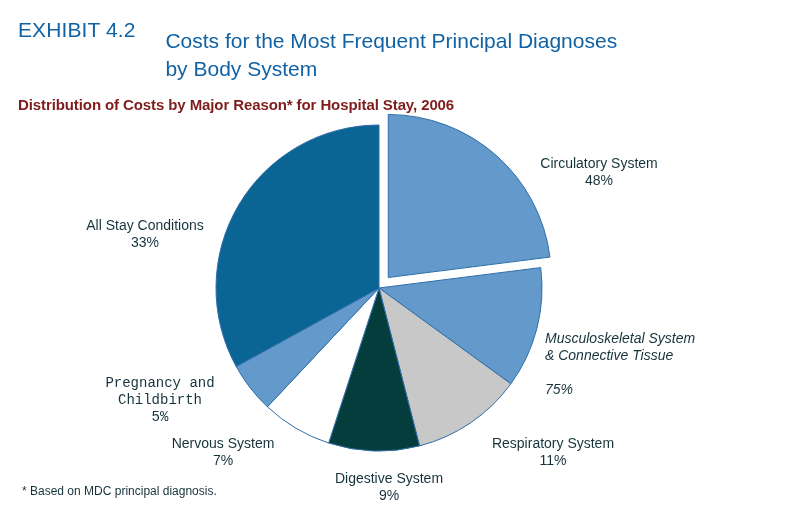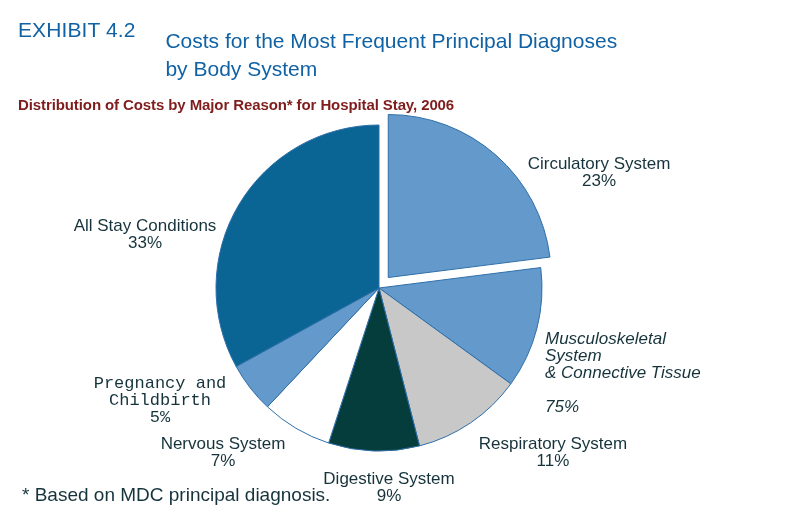--- a/index.html
+++ b/index.html
@@ -57,42 +57,42 @@
     top: 0;
     width: 800px;
     height: 527px;
     pointer-events: none;
   }
   #pie-svg { display: block; }
 
   
   .slice-label {
     position: absolute;
-    font-size: 17px;
+    font-size: 14px;
     color: #16333C;
     line-height: 17px;
     white-space: pre-line;
     text-align: center;
   }
   .slice-label .pct { display: block; }
 
   #label-circulatory        { left: 524px; top: 138px; text-align: center; width: 150px; }
   #label-musculoskeletal    { left: 545px; top: 313px; text-align: left; width: 176px; font-style: italic; }
   #label-respiratory        { left: 470px; top: 418px; text-align: center; width: 166px; }
   #label-digestive          { left: 306px; top: 453px; text-align: center; width: 166px; }
   #label-nervous            { left: 148px; top: 418px; text-align: center; width: 150px; }
   #label-pregnancy          { left: 65px;  top: 358px; text-align: center; width: 190px; font-family: Liberation Mono, monospace; }
   #label-allother           { left: 65px;  top: 200px; text-align: center; width: 160px; }
 
   
   #footnote {
     position: absolute;
     left: 22px;
     top: 484px;
-    font-size: 19px;
+    font-size: 12px;
     color: #16333C;
   }
 </style>
 </head>
 <body>
 
 <div id="exhibit-header">
   <div id="exhibit-number">EXHIBIT 4.2</div>
   <div id="exhibit-title">
     <div>Costs for the Most Frequent Principal Diagnoses</div>
@@ -111,21 +111,21 @@
         <path d="M 379.00 288.00 L 419.54 445.88 A 163 163 0 0 1 328.63 443.02 Z" fill="#053D3D" stroke="#2F6FA8" stroke-width="1"></path>
         <path d="M 379.00 288.00 L 328.63 443.02 A 163 163 0 0 1 267.42 406.82 Z" fill="#FFFFFF" stroke="#2F6FA8" stroke-width="1"></path>
         <path d="M 379.00 288.00 L 267.42 406.82 A 163 163 0 0 1 236.16 366.53 Z" fill="#6499CC" stroke="#2F6FA8" stroke-width="1"></path>
         <path d="M 379.00 288.00 L 236.16 366.53 A 163 163 0 0 1 379.00 125.00 Z" fill="#0A6595" stroke="#2F6FA8" stroke-width="1"></path>
       </g>
   </svg>
 </div>
 
 <div class="slice-label" id="label-circulatory">
   <span>Circulatory System</span>
-  <span class="pct">23%</span>
+  <span class="pct">48%</span>
 </div>
 
 <div class="slice-label" id="label-musculoskeletal">
   <span>Musculoskeletal System</span>
   <span class="pct">&amp; Connective Tissue</span>
   <span class="pct">75%</span>
 </div>
 
 <div class="slice-label" id="label-respiratory">
   <span>Respiratory System</span>

